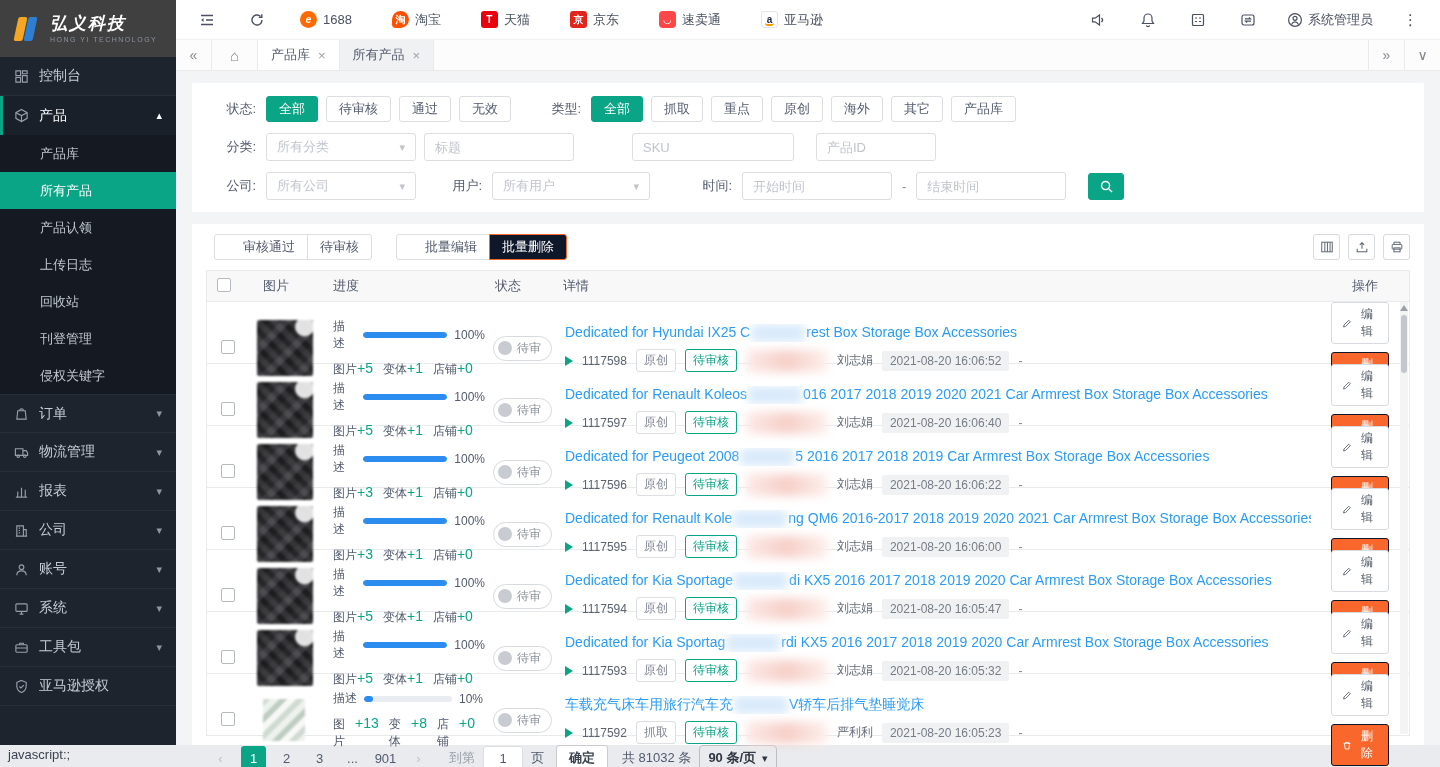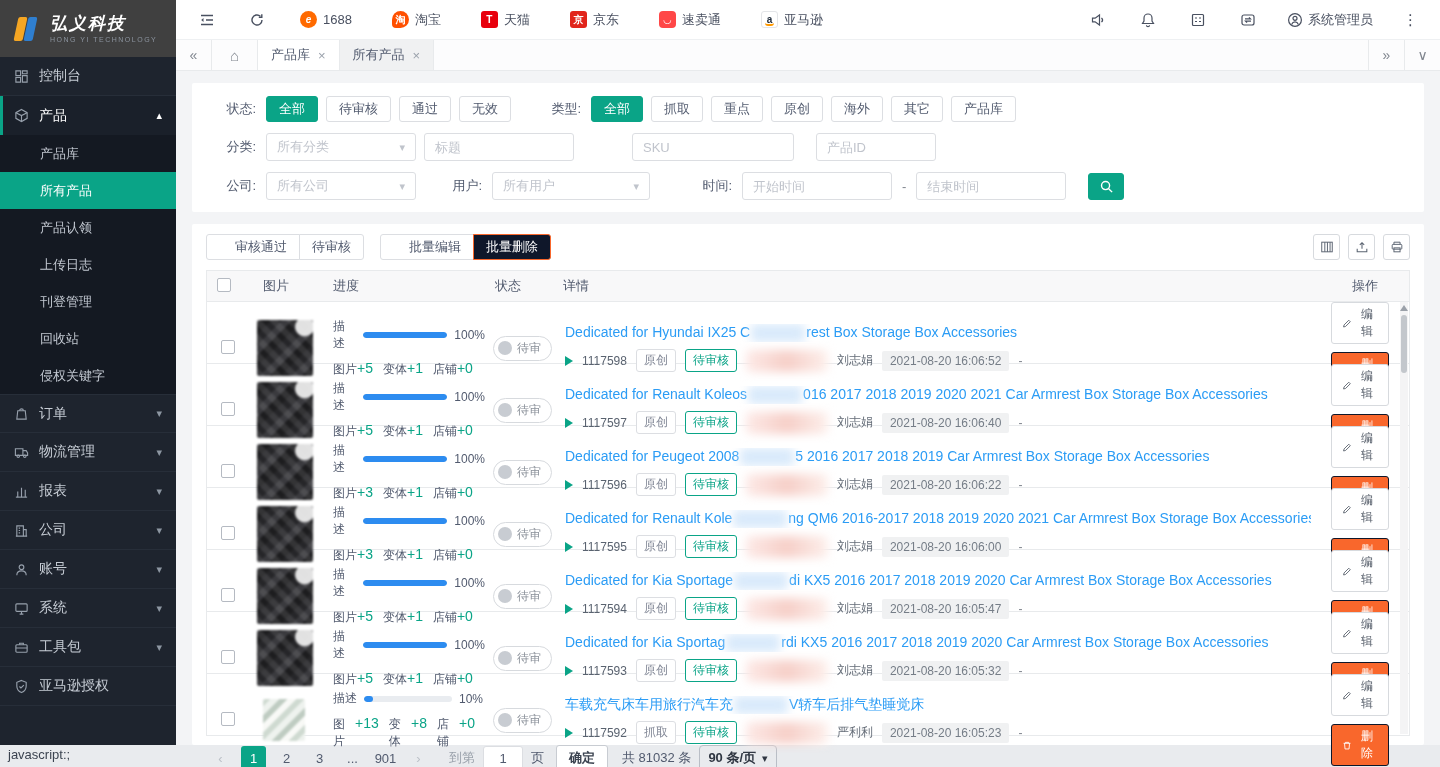--- a/index.html
+++ b/index.html
@@ -68,21 +68,21 @@
   .fselect .caret { margin-left:auto; color:#c0c4cc; font-size:11px; }
   .finput { height:28px; border:1px solid #dcdee2; border-radius:3px; padding:0 10px; font-size:13px; color:#515a6e; font-family:inherit; background:#fff; }
   .finput::placeholder { color:#c0c4cc; }
   .search-btn { width:36px; height:27px; background:#0aa487; border:1px solid #0aa487; border-radius:3px; display:flex; align-items:center; justify-content:center; cursor:pointer; margin-left:22px; }
 
   
   .table-card { margin-top:12px; flex:1; padding:10px 14px 0; display:flex; flex-direction:column; min-height:0; position:relative; }
   .toolbar { display:flex; align-items:center; flex:none; margin-bottom:10px; }
   .bgroup { display:flex; }
   .bgroup .btn { border-radius:0; margin-left:-1px; }
-  .bgroup .btn:first-child { border-radius:3px 0 0 3px; margin-left:0;padding-left:28px; }
+  .bgroup .btn:first-child { border-radius:3px 0 0 3px; margin-left:8px;padding-left:28px; }
   .bgroup .btn:last-child { border-radius:0 3px 3px 0; }
   .btn.orange { background:#0f172a; border-color:#f9672c; color:#fff; }
   .toolbar-right { margin-left:auto; display:flex; gap:8px; }
   .sq-btn { width:27px; height:26px; border:1px solid #d7dade; background:#fff; border-radius:3px; display:flex; align-items:center; justify-content:center; cursor:pointer; }
   .sq-btn svg { stroke:#5a6370; }
 
   .tbl { border:1px solid #e8eaec; flex:none; position:relative; }
   .thead { display:grid; grid-template-columns:46px 70px 162px 68px 1fr 98px; background:#f8f8f9; height:30px; align-items:center; color:#515a6e; font-size:13px; }
   .thead > div { padding-left:10px; }
   .trow { display:grid; grid-template-columns:46px 70px 162px 68px 1fr 98px; border-top:1px solid #e8eaec; height:62px; align-items:center; background:#fff; }
@@ -171,24 +171,24 @@
         <div class="sitem active">
             <span>所有产品</span>
           </div>
         <div class="sitem">
             <span>产品认领</span>
           </div>
         <div class="sitem">
             <span>上传日志</span>
           </div>
         <div class="sitem">
-            <span>刊登管理</span>
+            <span>回收站</span>
           </div>
         <div class="sitem">
-            <span>回收站</span>
+            <span>刊登管理</span>
           </div>
         <div class="sitem">
             <span>侵权关键字</span>
           </div>
       </div>
       <div class="mitem" style="border-top:1px solid #272e39">
         <svg width="15" height="15" viewBox="0 0 16 16" fill="none" stroke-width="1.2">
             <path d="M4 5h8l1 9H3z"></path>
             <path d="M6 5a2 2 0 014 0"></path>
           </svg>

